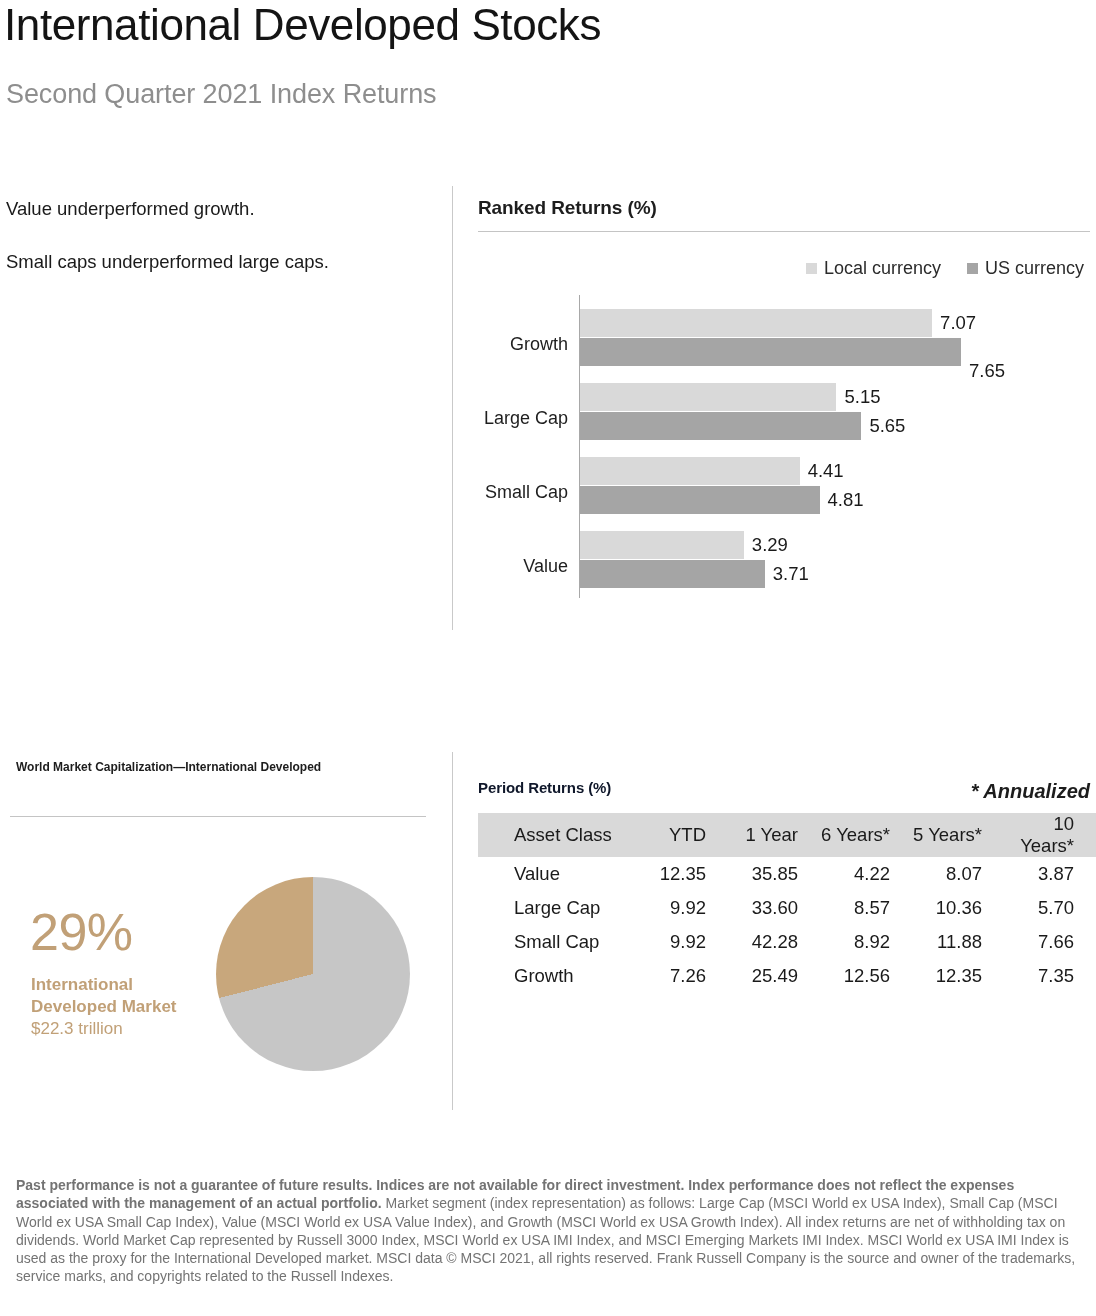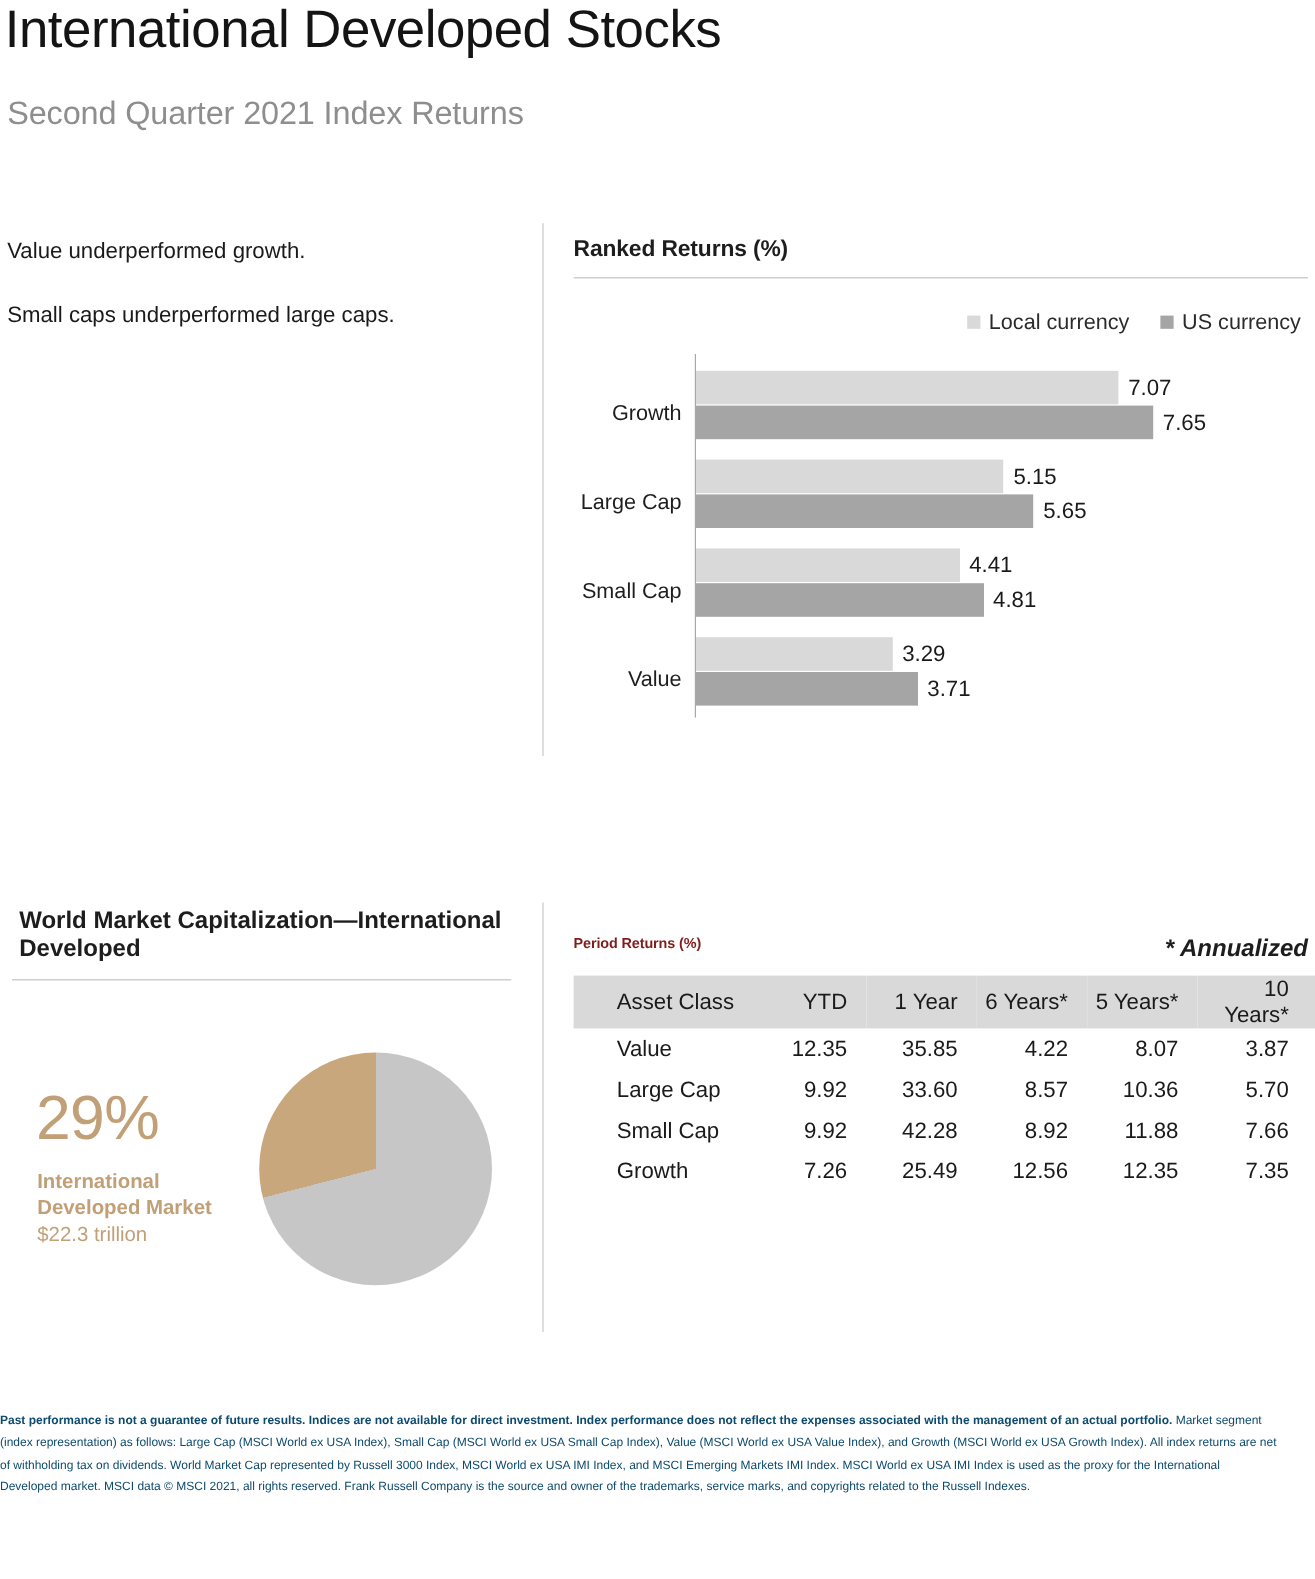--- a/index.html
+++ b/index.html
@@ -137,21 +137,21 @@
     white-space: nowrap;
     padding-left: 8px;
   }
 
   
   #wmc-title {
     position: absolute;
     left: 16px;
     top: 755px;
     width: 410px;
-    font-size: 20px;
+    font-size: 12px;
     font-weight: 700;
     line-height: 24px;
     color: #1d1d1d;
   }
   #wmc-rule {
     position: absolute;
     left: 10px;
     top: 816px;
     width: 416px;
     height: 1px;
@@ -190,23 +190,23 @@
     font-size: 17px;
     font-weight: 400;
     line-height: 21.5px;
   }
 
   
   #period-title {
     position: absolute;
     left: 478px;
     top: 779px;
-    font-size: 12px;
+    font-size: 15px;
     font-weight: 700;
-    color: #7f1d1d;
+    color: #0f172a;
     letter-spacing: -0.1px;
   }
   #annualized-note {
     position: absolute;
     right: 6px;
     top: 780px;
     font-size: 20px;
     font-style: italic;
     font-weight: 600;
     color: #1d1d1d;
@@ -238,26 +238,26 @@
   #returns-table th.num, #returns-table td.num {
     text-align: right;
     padding-right: 16px;
     width: 92px;
   }
   #returns-table th.num.last, #returns-table td.num.last { width: 100px; padding-right: 24px; }
 
   
   #footnote {
     position: absolute;
-    left: 0;
+    left: 16px;
     top: 1176px;
     width: 1064px;
-    font-size: 10px;
+    font-size: 14px;
     line-height: 18.3px;
-    color: #0c4a6e;
+    color: #737373;
   }
   #footnote b { font-weight: 700; }
 </style>
 </head>
 <body>
 
 <div id="page">
 
   <div id="page-title">International Developed Stocks</div>
   <div id="page-subtitle">Second Quarter 2021 Index Returns</div>
@@ -287,21 +287,21 @@
   <div id="bar-chart">
     <div id="bar-axis"></div>
   <div class="bar-group" style="top: 14px; height: 57px;">
         <div class="bar-cat-label" style="top: 25px;">Growth</div>
         <div class="bar-row" style="top: 0px; width: 500px;">
           <div class="bar-rect" style="width: 352.114px; background: rgb(217, 217, 217);"></div>
           <div class="bar-value" style="left: 352.114px;">7.07</div>
         </div>
         <div class="bar-row" style="top: 29px; width: 500px;">
           <div class="bar-rect" style="width: 381px; background: rgb(165, 165, 165);"></div>
-          <div class="bar-value" style="left: 381px;">7.65</div>
+          <div class="bar-value" style="left: 381px; margin-top: 19px;">7.65</div>
         </div>
       </div>
       <div class="bar-group" style="top: 88px; height: 57px;">
         <div class="bar-cat-label" style="top: 25px;">Large Cap</div>
         <div class="bar-row" style="top: 0px; width: 500px;">
           <div class="bar-rect" style="width: 256.49px; background: rgb(217, 217, 217);"></div>
           <div class="bar-value" style="left: 256.49px;">5.15</div>
         </div>
         <div class="bar-row" style="top: 29px; width: 500px;">
           <div class="bar-rect" style="width: 281.392px; background: rgb(165, 165, 165);"></div>

